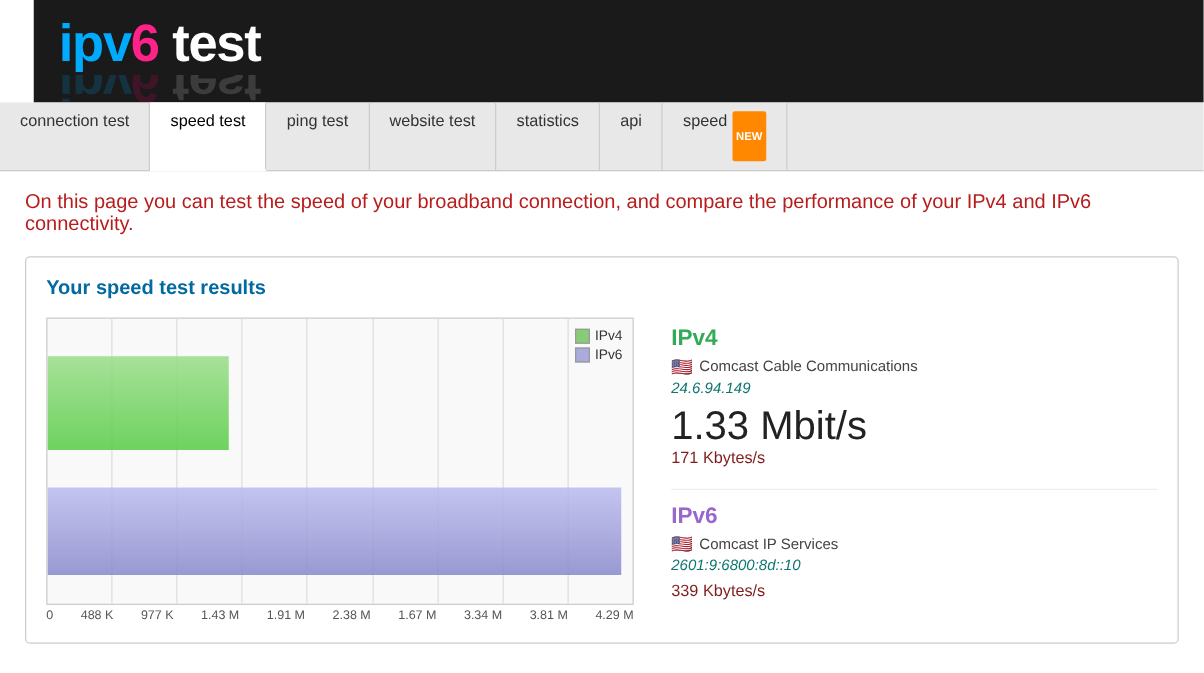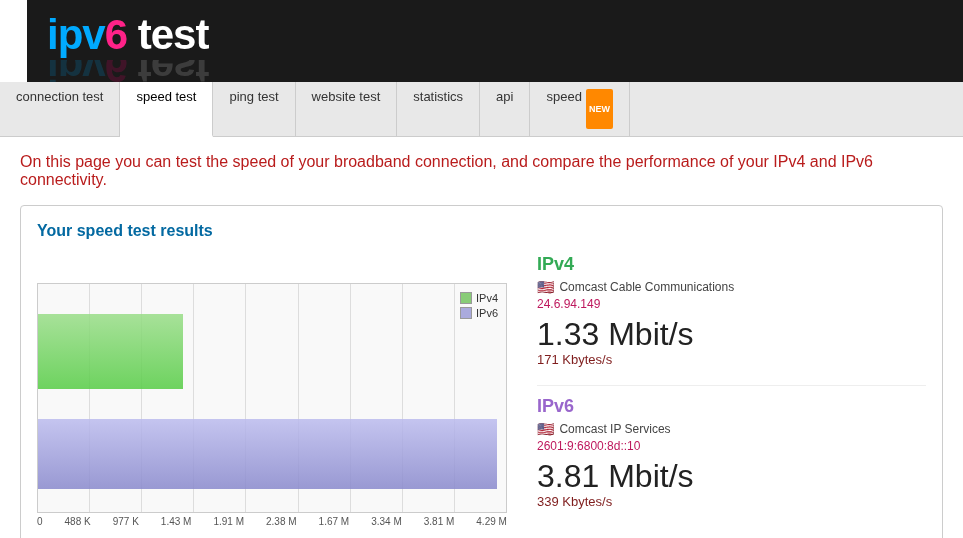--- a/index.html
+++ b/index.html
@@ -199,22 +199,23 @@
       gap: 5px;
       font-size: 12px;
       color: #444;
       margin-bottom: 2px;
     }
     .flag {
       font-size: 14px;
     }
     .ip-addr {
       font-size: 12px;
-      color: #be185d;
+      color: #0f766e;
       margin-bottom: 6px;
+      font-style: italic;
     }
     .speed-big {
       font-size: 32px;
       font-weight: normal;
       color: #222;
       line-height: 1.1;
     }
     .speed-small {
       font-size: 13px;
       color: #7f1d1d;
@@ -330,20 +331,19 @@
 
         <hr class="divider">
 
         <div class="result-section">
           <div class="result-label ipv6-label">IPv6</div>
           <div class="flag-isp">
             <span class="flag">🇺🇸</span>
             <span>Comcast IP Services</span>
           </div>
           <div class="ip-addr">2601:9:6800:8d::10</div>
-          <div class="speed-big">3.81 Mbit/s</div>
           <div class="speed-small">339 Kbytes/s</div>
         </div>
 
       </div>
     </div>
   </div>
 </div>
 
 </body></html>

